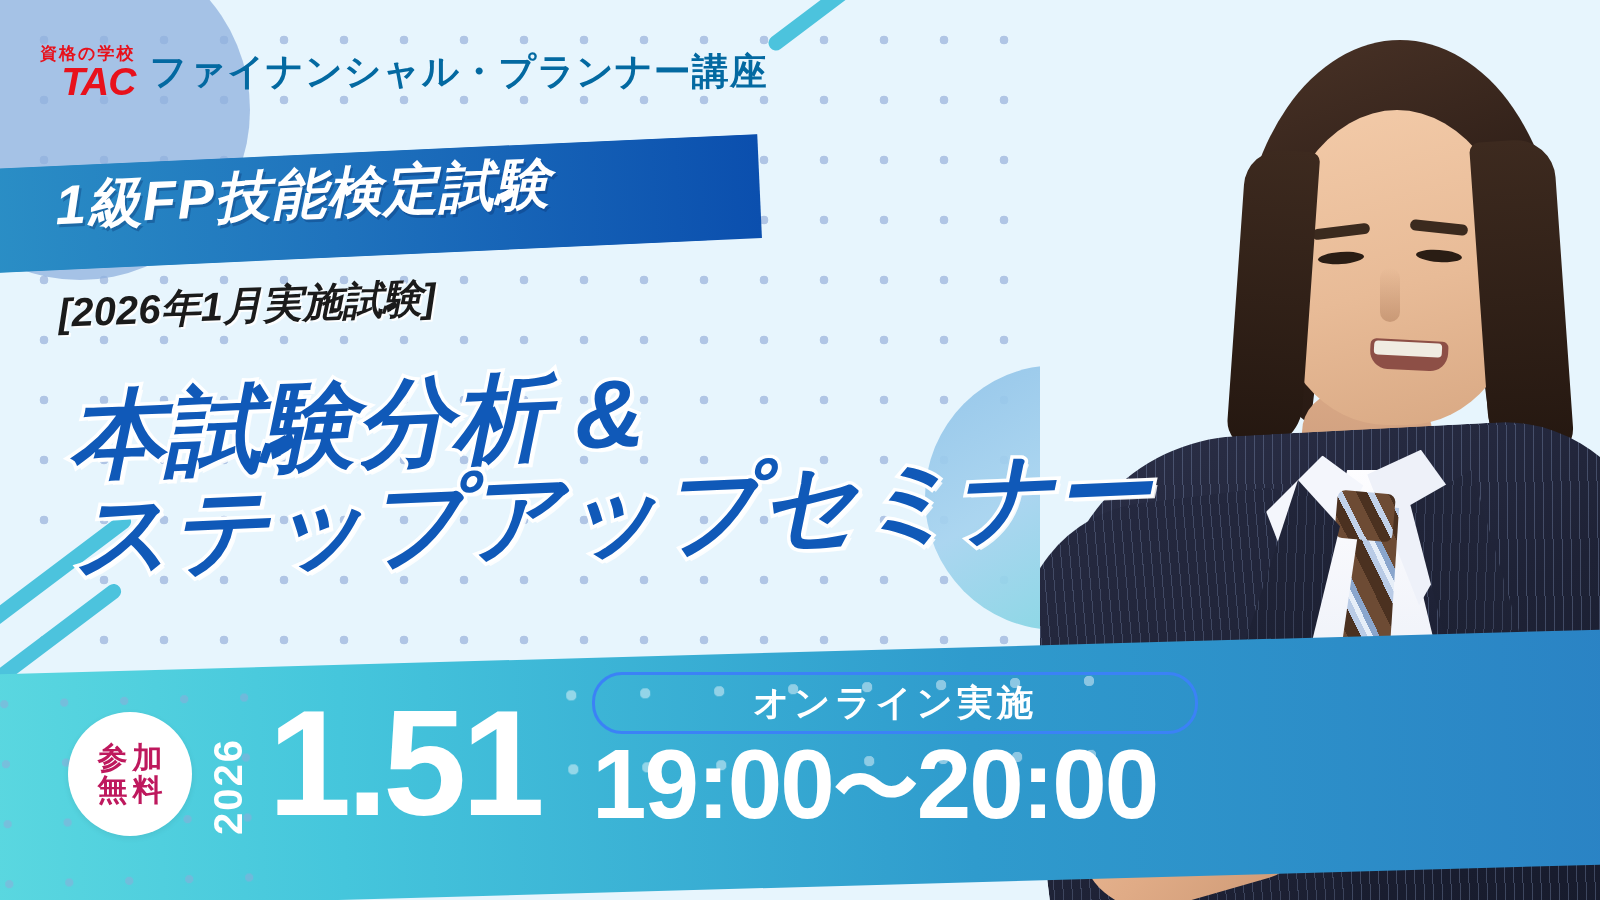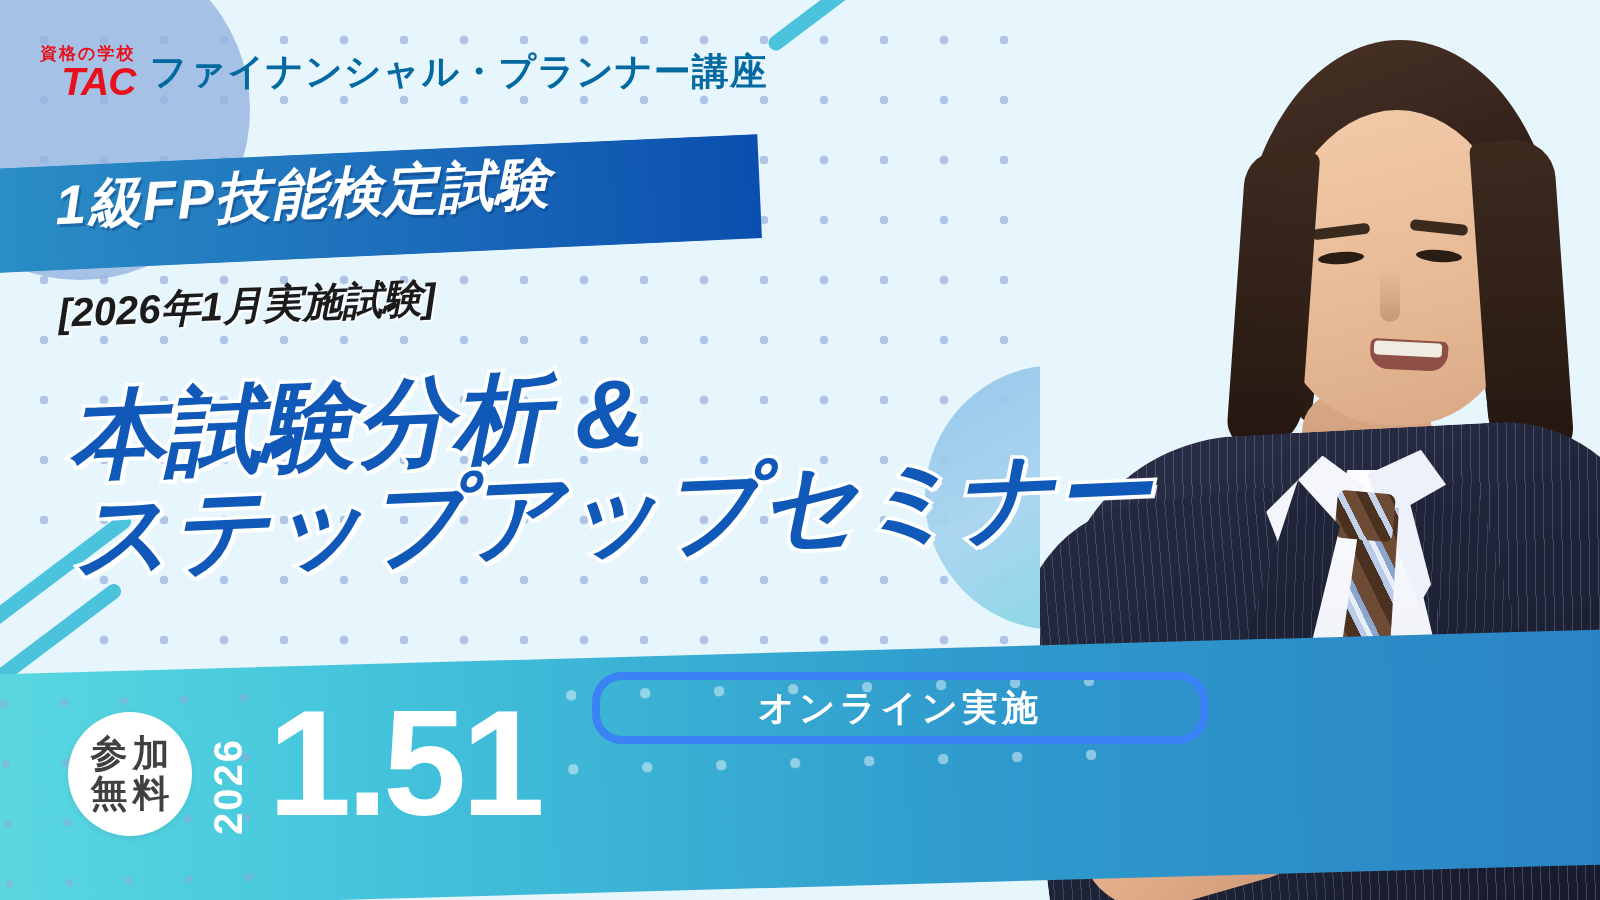--- a/index.html
+++ b/index.html
@@ -194,38 +194,38 @@
     background-image:radial-gradient(circle,rgba(255,255,255,.45) 5px,rgba(255,255,255,0) 5.5px);
     background-size:74px 74px;
   }
 
   .free-badge{
     position:absolute;left:68px;top:712px;width:124px;height:124px;border-radius:50%;
     background:#fff;display:flex;flex-direction:column;align-items:center;justify-content:center;
     box-shadow:0 2px 6px rgba(0,0,0,.07);
   }
   .free-badge span{
-    font-size:37px;font-weight:900;color:#404040;line-height:1.08;letter-spacing:5px;
+    font-size:30px;font-weight:900;color:#be185d;line-height:1.08;letter-spacing:5px;
     text-indent:5px;
   }
 
   .year{
     position:absolute;left:206px;top:707px;
     font-size:40px;font-weight:900;color:#fff;letter-spacing:2px;
     writing-mode:vertical-rl;text-orientation:sideways;transform:rotate(180deg);
     height:128px;
   }
   .daynum{
     position:absolute;left:268px;top:688px;
     font-size:150px;font-weight:900;color:#fff;letter-spacing:-5px;line-height:1;
   }
 
   .online-pill{
     position:absolute;left:592px;top:672px;width:600px;height:56px;
-    border:8px solid #3b82f6;border-radius:30px;
+    border:3px solid #3b82f6;border-radius:30px;
     display:flex;align-items:center;justify-content:center;
   }
   .online-pill span{
     font-size:36px;font-weight:900;color:#fff;letter-spacing:4px;
   }
   .timerange{
     position:absolute;left:592px;top:735px;
     font-size:98px;font-weight:900;color:#fff;letter-spacing:-2px;line-height:1;
     white-space:nowrap;
   }
@@ -307,14 +307,15 @@
     <span>無料</span>
   </div>
 
   <div class="year">2026</div>
   <div class="daynum">1.51</div>
 
   <div class="online-pill">
     <span>オンライン実施</span>
   </div>
 
+  <div class="timerange"><span>19:00</span><span class="tilde">〜</span><span>20:00</span></div>
 
 </div>
 
 </body></html>

